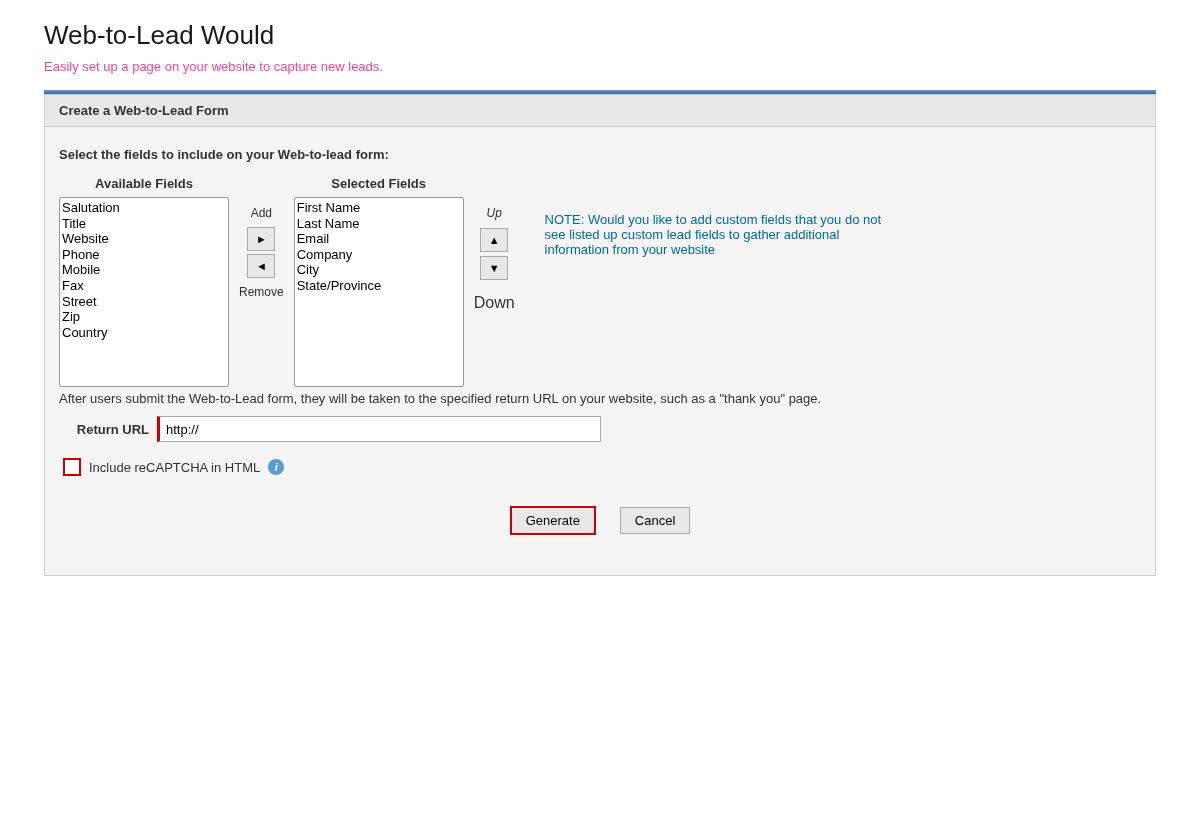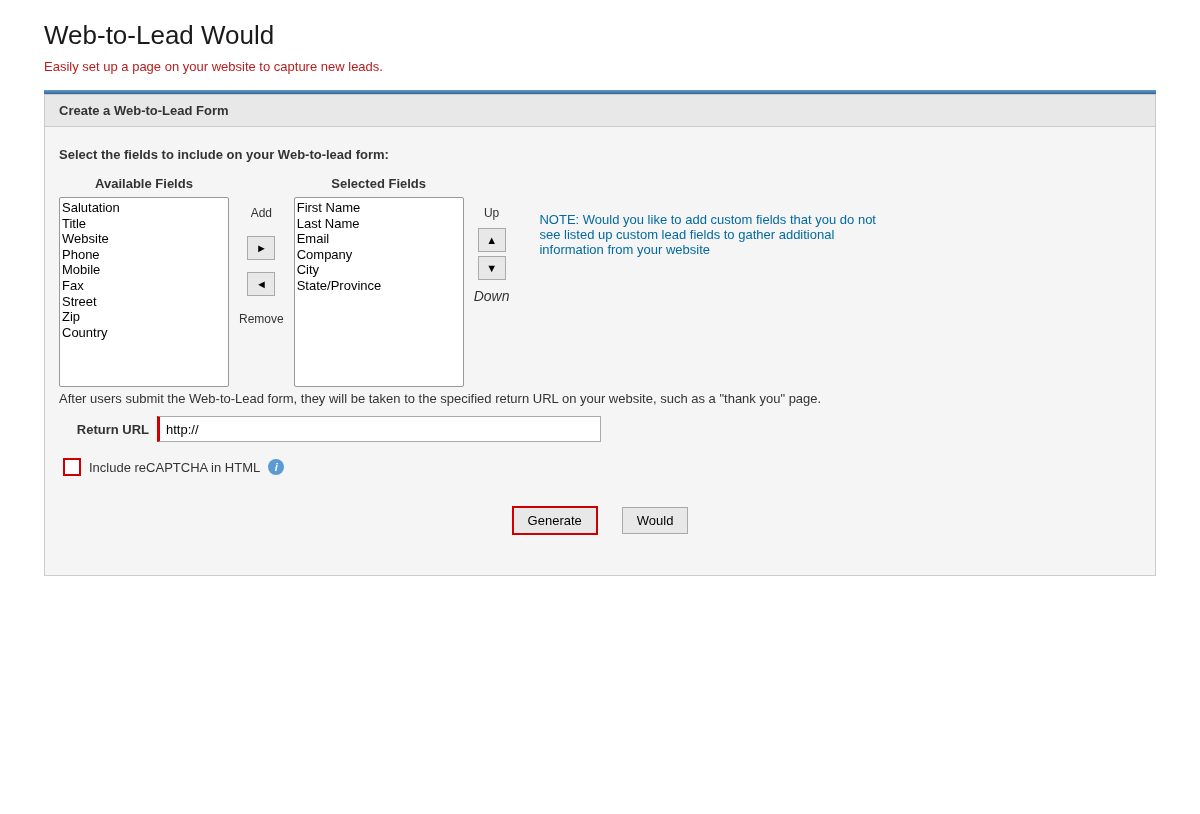--- a/index.html
+++ b/index.html
@@ -15,21 +15,21 @@
       padding: 20px 24px;
     }
     .page-title {
       font-size: 26px;
       font-weight: normal;
       color: #1a1a1a;
       margin-bottom: 8px;
     }
     .page-subtitle {
       font-size: 13px;
-      color: #b91c1c;
+      color: #ec4899;
       margin-bottom: 16px;
     }
     .divider-blue {
       height: 4px;
       background: linear-gradient(to bottom, #6699cc, #336699);
       margin-bottom: 0;
     }
     .section-box {
       border: 1px solid #ccc;
       background: #f5f5f5;
@@ -74,21 +74,21 @@
       font-size: 13px;
       padding: 2px;
     }
     .add-remove-area {
       display: flex;
       flex-direction: column;
       align-items: center;
       justify-content: center;
       padding: 0 10px;
       margin-top: 30px;
-      gap: 12px;
+      gap: 3px;
     }
     .add-label {
       font-size: 12px;
       margin-bottom: 4px;
     }
     .remove-label {
       font-size: 12px;
       margin-top: 4px;
     }
     .arrow-btn {
@@ -107,25 +107,25 @@
       flex-direction: column;
       align-items: center;
       justify-content: center;
       padding-left: 10px;
       margin-top: 30px;
       gap: 4px;
     }
     .up-label {
       font-size: 12px;
       margin-bottom: 4px;
+      font-style: italic;
     }
     .down-label {
-      font-size: 14px;
-      margin-top: 4px;
-      font-style: italic;
+      font-size: 16px;
+      margin-top: 10px;
     }
     .note-area {
       margin-left: 30px;
       margin-top: 36px;
       font-size: 13px;
       color: #0369a1;
       max-width: 350px;
     }
     .return-url-section {
       margin-top: 4px;
@@ -284,18 +284,18 @@
       </div>
 
       <div class="captcha-row">
         <input type="checkbox" class="captcha-checkbox" style="">
         <span class="captcha-label">Include reCAPTCHA in HTML</span>
         <span class="info-icon">i</span>
       </div>
 
       <div class="button-row">
         <button class="btn-generate">Generate</button>
-        <button class="btn-cancel">Would</button>
+        <button class="btn-cancel">Cancel</button>
       </div>
 
     </div>
   </div>
 </div>
 
 </body></html>

